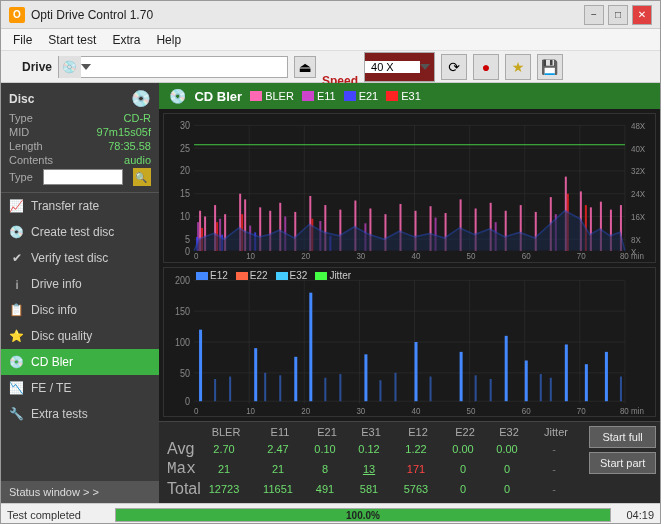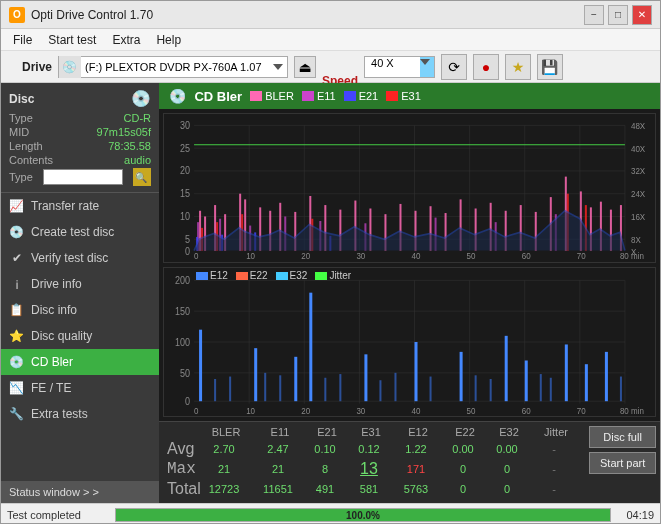--- a/index.html
+++ b/index.html
@@ -115,23 +115,24 @@
       background: #e0e0e0;
       border: 1px solid #aaa;
       display: flex;
       align-items: center;
       justify-content: center;
       cursor: pointer;
       font-size: 12px;
     }
     #speed-select-container {
       display: flex;
+      align-items: center;
       border: 1px solid #aaa;
-      background: #7dd3fc;
-      height: 22px;
+      background: #7f1d1d;
+      height: 30px;
     }
     #speed-select {
       border: none;
       background: white;
       font-size: 11px;
       outline: none;
       padding: 0 4px;
       width: 55px;
     }
     .toolbar-btn {
@@ -414,21 +415,20 @@
   <span class="menu-item">File</span>
   <span class="menu-item">Start test</span>
   <span class="menu-item">Extra</span>
   <span class="menu-item">Help</span>
 </div>
 
 <div id="drive-bar">
   <span style="font-size:12px;font-weight:bold;color:#222;">Drive</span>
   <div id="drive-select-container">
     <div id="drive-icon">💿</div>
-    <span id="drive-select" style="font-size:11px;padding:0 4px;">(F:)  PLEXTOR DVDR  PX-760A 1.07</span>
     <svg width="10" height="10" style="margin-right:4px;">
         <polygon points="0,2 10,2 5,8" fill="#555"></polygon>
       </svg>
   </div>
   <div id="drive-eject" style="font-size:14px;">⏏</div>
   <span style="font-size:12px;font-weight:bold;color:#b91c1c;margin-top:28px;">Speed</span>
   <div id="speed-select-container">
     <span id="speed-select" style="font-size:11px;padding:0 6px;">40 X</span>
     <svg width="10" height="10" style="margin-right:4px;">
         <polygon points="0,2 10,2 5,8" fill="#555"></polygon>
@@ -771,41 +771,41 @@
             <span class="stats-val val-green" style="width:44px;text-align:center;font-size:11px;">0.00</span>
             <span class="stats-val val-green" style="width:44px;text-align:center;font-size:11px;">0.00</span>
             <span class="stats-val val-dash" style="width:50px;text-align:center;font-size:11px;">-</span>
           </div>
 
           <div class="stats-row">
             <span class="stats-row-label" style="color:#aaa;width:28px;font-family:Liberation Mono, monospace;">Max</span>
             <span class="stats-val val-green" style="width:58px;text-align:center;font-size:11px;">21</span>
             <span class="stats-val val-green" style="width:50px;text-align:center;font-size:11px;">21</span>
             <span class="stats-val val-green" style="width:44px;text-align:center;font-size:11px;">8</span>
-            <span class="stats-val val-green" style="width:44px;font-size:16px;text-decoration:underline;">13</span>
+            <span class="stats-val val-green" style="width:44px;font-size:11px;text-decoration:underline;">13</span>
             <span class="stats-val val-red" style="width:50px;font-size:11px;">171</span>
             <span class="stats-val val-green" style="width:44px;text-align:center;font-size:11px;">0</span>
             <span class="stats-val val-green" style="width:44px;text-align:center;font-size:11px;">0</span>
             <span class="stats-val val-dash" style="width:50px;text-align:center;font-size:11px;">-</span>
           </div>
 
           <div class="stats-row">
             <span class="stats-row-label" style="color:#aaa;width:28px;">Total</span>
             <span class="stats-val val-green" style="width:58px;text-align:center;font-size:11px;">12723</span>
             <span class="stats-val val-green" style="width:50px;text-align:center;font-size:11px;">11651</span>
             <span class="stats-val val-green" style="width:44px;text-align:center;font-size:11px;">491</span>
             <span class="stats-val val-green" style="width:44px;text-align:center;font-size:11px;">581</span>
             <span class="stats-val val-green" style="width:50px;text-align:center;font-size:11px;">5763</span>
             <span class="stats-val val-green" style="width:44px;text-align:center;font-size:11px;">0</span>
             <span class="stats-val val-green" style="width:44px;text-align:center;font-size:11px;">0</span>
             <span class="stats-val val-dash" style="width:50px;text-align:center;font-size:11px;">-</span>
           </div>
         </div>
         <div id="stats-btns">
-          <button class="action-btn">Disc full</button>
+          <button class="action-btn">Start full</button>
           <button class="action-btn">Start part</button>
         </div>
       </div>
     </div>
   </div>
 </div>
 
 <div id="status-bar">
   <span id="status-text">Test completed</span>
   <div id="progress-bar-container">

